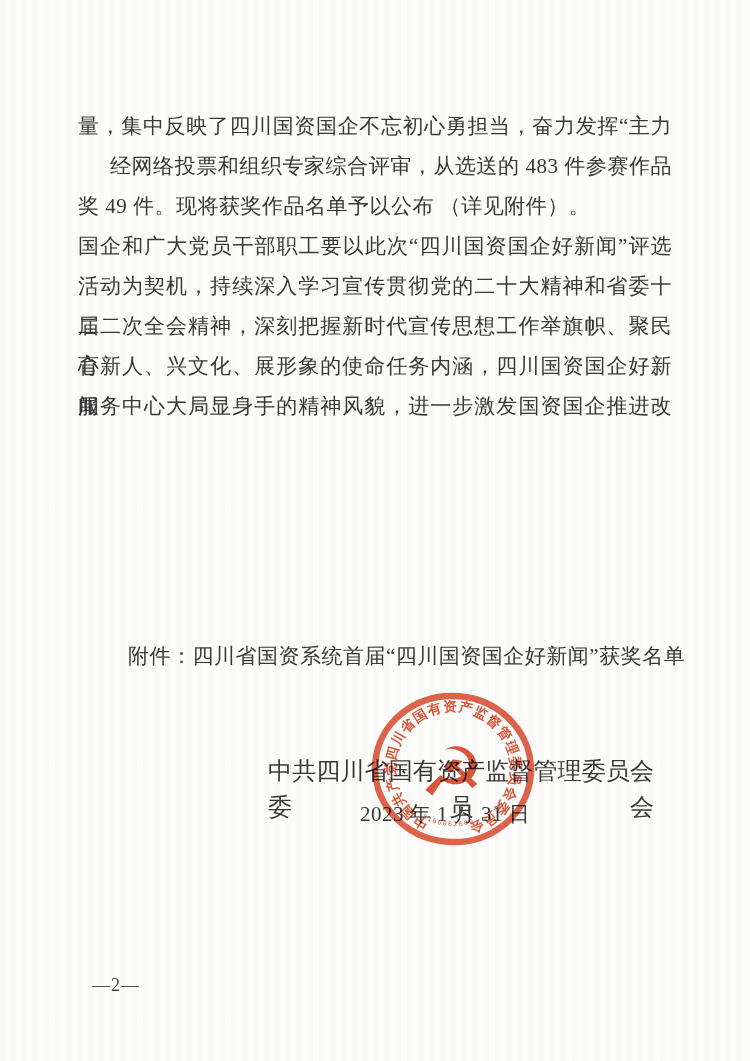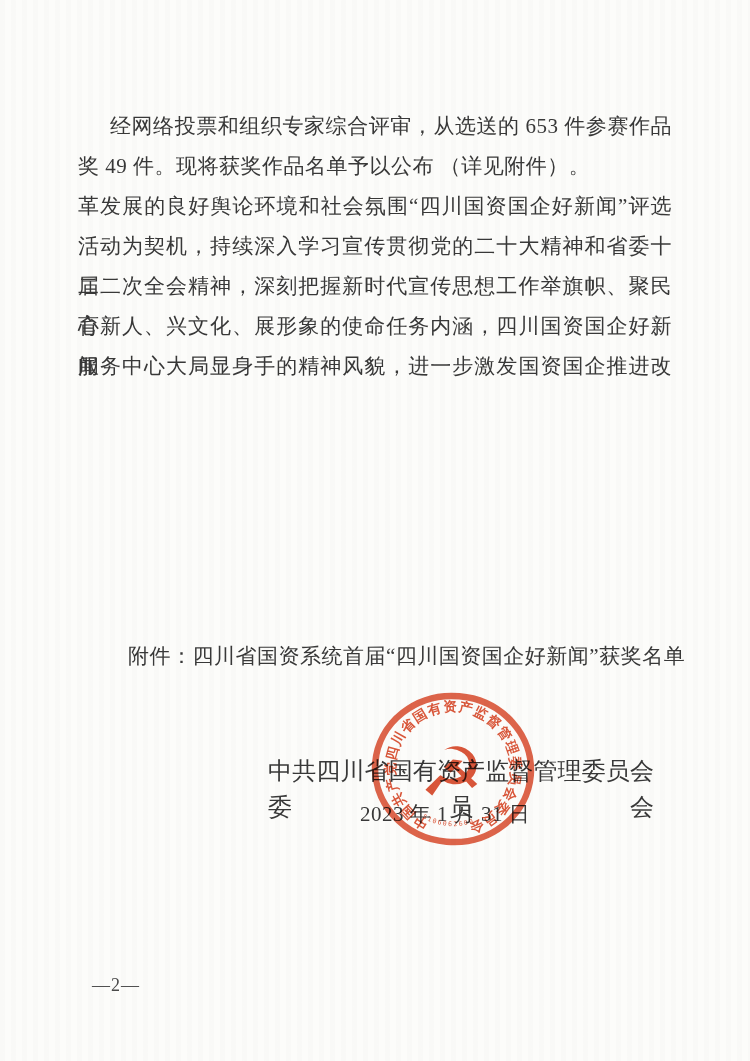--- a/index.html
+++ b/index.html
@@ -106,23 +106,24 @@
     font-size: 70px;
     font-family: "DejaVu Sans", sans-serif;
   }
 </style>
 </head>
 <body>
 
 <div class="page">
 
   <div class="body-text">
-      <div class="line just ind">经网络投票和组织专家综合评审，从选送的 653 件参赛作品</div>
+      <div class="line just">量，集中反映了四川国资国企不忘初心勇担当，奋力发挥“主力</div>
+      <div class="line just ind">经网络投票和组织专家综合评审，从选送的 483 件参赛作品</div>
       <div class="line">奖 49 件。现将获奖作品名单予以公布 （详见附件）。</div>
-      <div class="line just">革发展的良好舆论环境和社会氛围“四川国资国企好新闻”评选</div>
+      <div class="line just">国企和广大党员干部职工要以此次“四川国资国企好新闻”评选</div>
       <div class="line just">活动为契机，持续深入学习宣传贯彻党的二十大精神和省委十二</div>
       <div class="line just">届二次全会精神，深刻把握新时代宣传思想工作举旗帜、聚民心、</div>
       <div class="line just">育新人、兴文化、展形象的使命任务内涵，四川国资国企好新闻</div>
       <div class="line just">服务中心大局显身手的精神风貌，进一步激发国资国企推进改</div>
     </div>
 
   <div class="attachment">附件：四川省国资系统首届“四川国资国企好新闻”获奖名单</div>
 
   <div class="signature">中共四川省国有资产监督管理委员会委员会</div>
 

